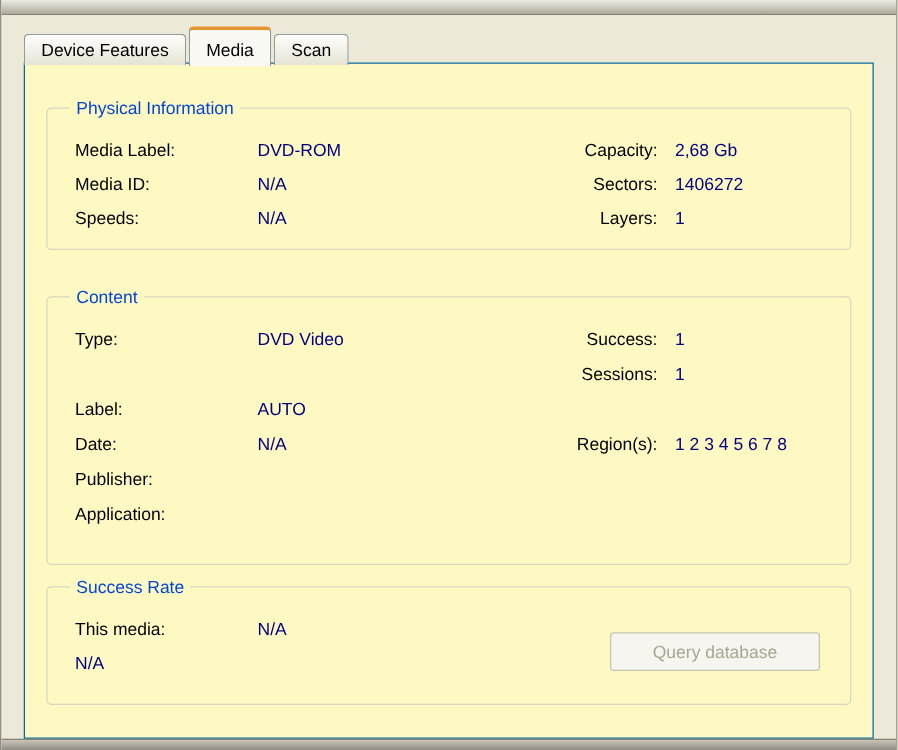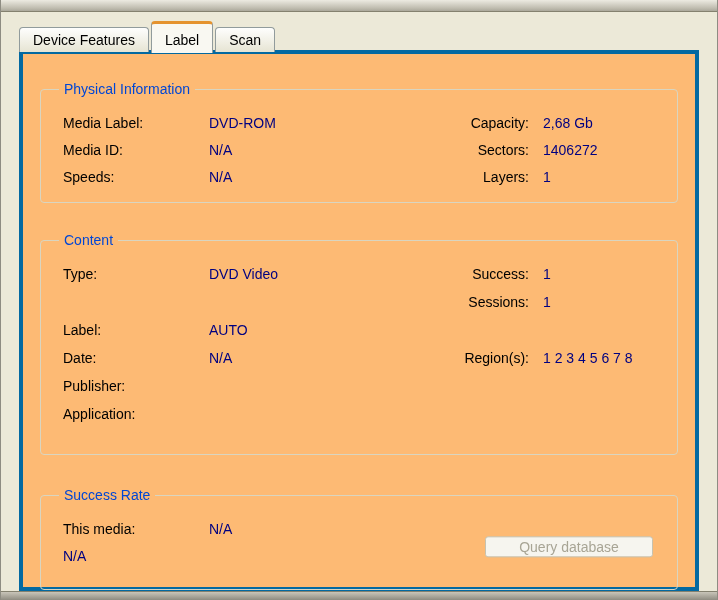--- a/index.html
+++ b/index.html
@@ -52,22 +52,22 @@
     padding-top:8px;
     background:#F9F8F2;
     border-top:3px solid #E5932F;
     top:2px;
     z-index:4;
   }
 
   
   .tab-page{
     position:absolute; left:18px; right:18px; top:50px; bottom:9px;
-    background:#fdba74;
-    border:4px solid #0369a1;
+    background:#fef9c3;
+    border:1px solid #0369a1;
     padding:27px 17px 0;
     z-index:2;
   }
 
   fieldset.group{
     border:1px solid #D9D5C0;
     border-radius:4px;
     padding:8px 12px 12px;
   }
   fieldset.group legend{
@@ -85,46 +85,46 @@
     font-size:14px;
     padding:4px 10px 0;
   }
   .lbl{ color:#000; }
   .rlbl{ text-align:right; padding-right:14px; }
   .val{ color:#000080; }
 
   .group-physical{ }
   .group-content{ margin-top:29px; }
   .group-content .rows{ grid-auto-rows:28px; padding-bottom:14px; }
-  .group-success{ margin-top:32px; position:relative; }
+  .group-success{ margin-top:9px; position:relative; }
   .group-success .rows{ grid-template-columns:146px 1fr; padding-bottom:8px; }
 
   .btn-disabled{
     position:absolute;
     right:24px; top:50%;
     transform:translateY(-46%);
-    width:168px; height:21px;
+    width:168px; height:31px;
     display:flex; align-items:center; justify-content:center;
     font-size:14px;
     color:#A8A595;
     background:#F6F5EF;
     border:1px solid #C6C2B0;
     border-radius:3px;
   }
 </style>
 </head>
 <body>
 
 <div class="screen">
 
   <div class="top-strip"></div>
 
   <div class="tabs">
     <div class="tab">Device Features</div>
-    <div class="tab active">Label</div>
+    <div class="tab active">Media</div>
     <div class="tab">Scan</div>
   </div>
 
   <div class="tab-page">
 
     <fieldset class="group group-physical">
       <legend>Physical Information</legend>
       <div class="rows">
         <span class="lbl">Media Label:</span>
         <span class="val">DVD-ROM</span>

